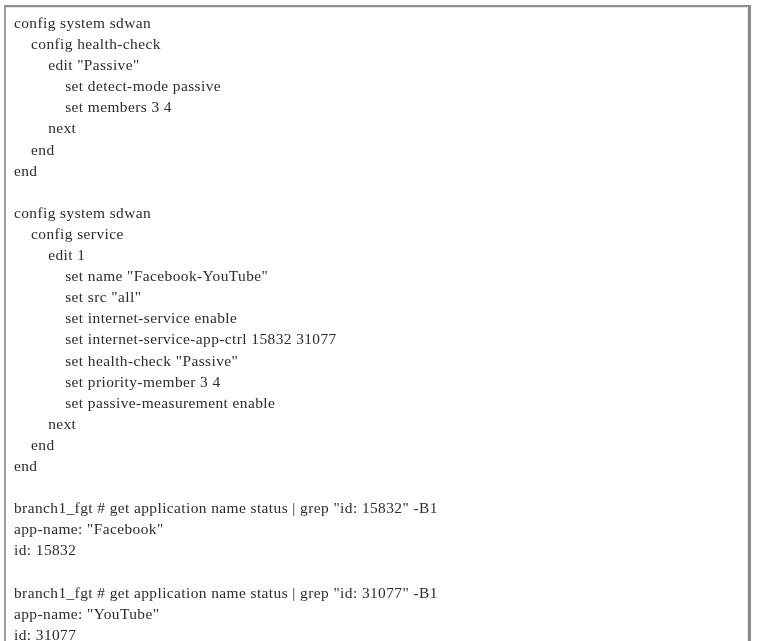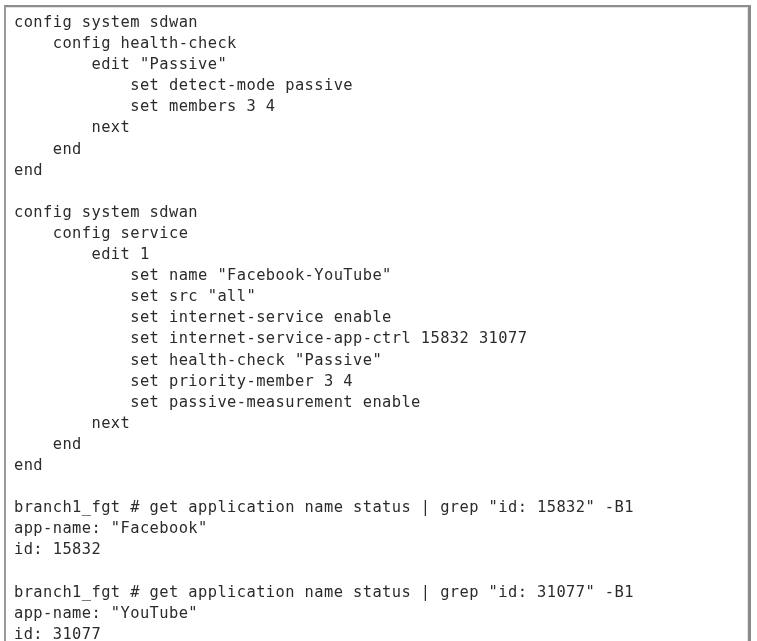--- a/index.html
+++ b/index.html
@@ -60,20 +60,21 @@
     letter-spacing: 0.42px;
     color: #2b2b2b;
     white-space: pre;
     -webkit-font-smoothing: none;
   }
 
   .cli-line {
     display: block;
     white-space: pre;
     min-height: 21.1px;
+    font-family: Liberation Serif, serif;
   }
   .cli-line.blank {
     height: 21.1px;
   }
 </style>
 </head>
 <body>
 
 <div id="cli-figure">
   <pre id="cli-output"><span class="cli-line">config system sdwan</span><span class="cli-line">    config health-check</span><span class="cli-line">        edit "Passive"</span><span class="cli-line">            set detect-mode passive</span><span class="cli-line">            set members 3 4</span><span class="cli-line">        next</span><span class="cli-line">    end</span><span class="cli-line">end</span><span class="cli-line blank">&nbsp;</span><span class="cli-line">config system sdwan</span><span class="cli-line">    config service</span><span class="cli-line">        edit 1</span><span class="cli-line">            set name "Facebook-YouTube"</span><span class="cli-line">            set src "all"</span><span class="cli-line">            set internet-service enable</span><span class="cli-line">            set internet-service-app-ctrl 15832 31077</span><span class="cli-line">            set health-check "Passive"</span><span class="cli-line">            set priority-member 3 4</span><span class="cli-line">            set passive-measurement enable</span><span class="cli-line">        next</span><span class="cli-line">    end</span><span class="cli-line">end</span><span class="cli-line blank">&nbsp;</span><span class="cli-line">branch1_fgt # get application name status | grep "id: 15832" -B1</span><span class="cli-line">app-name: "Facebook"</span><span class="cli-line">id: 15832</span><span class="cli-line blank">&nbsp;</span><span class="cli-line">branch1_fgt # get application name status | grep "id: 31077" -B1</span><span class="cli-line">app-name: "YouTube"</span><span class="cli-line">id: 31077</span></pre>

